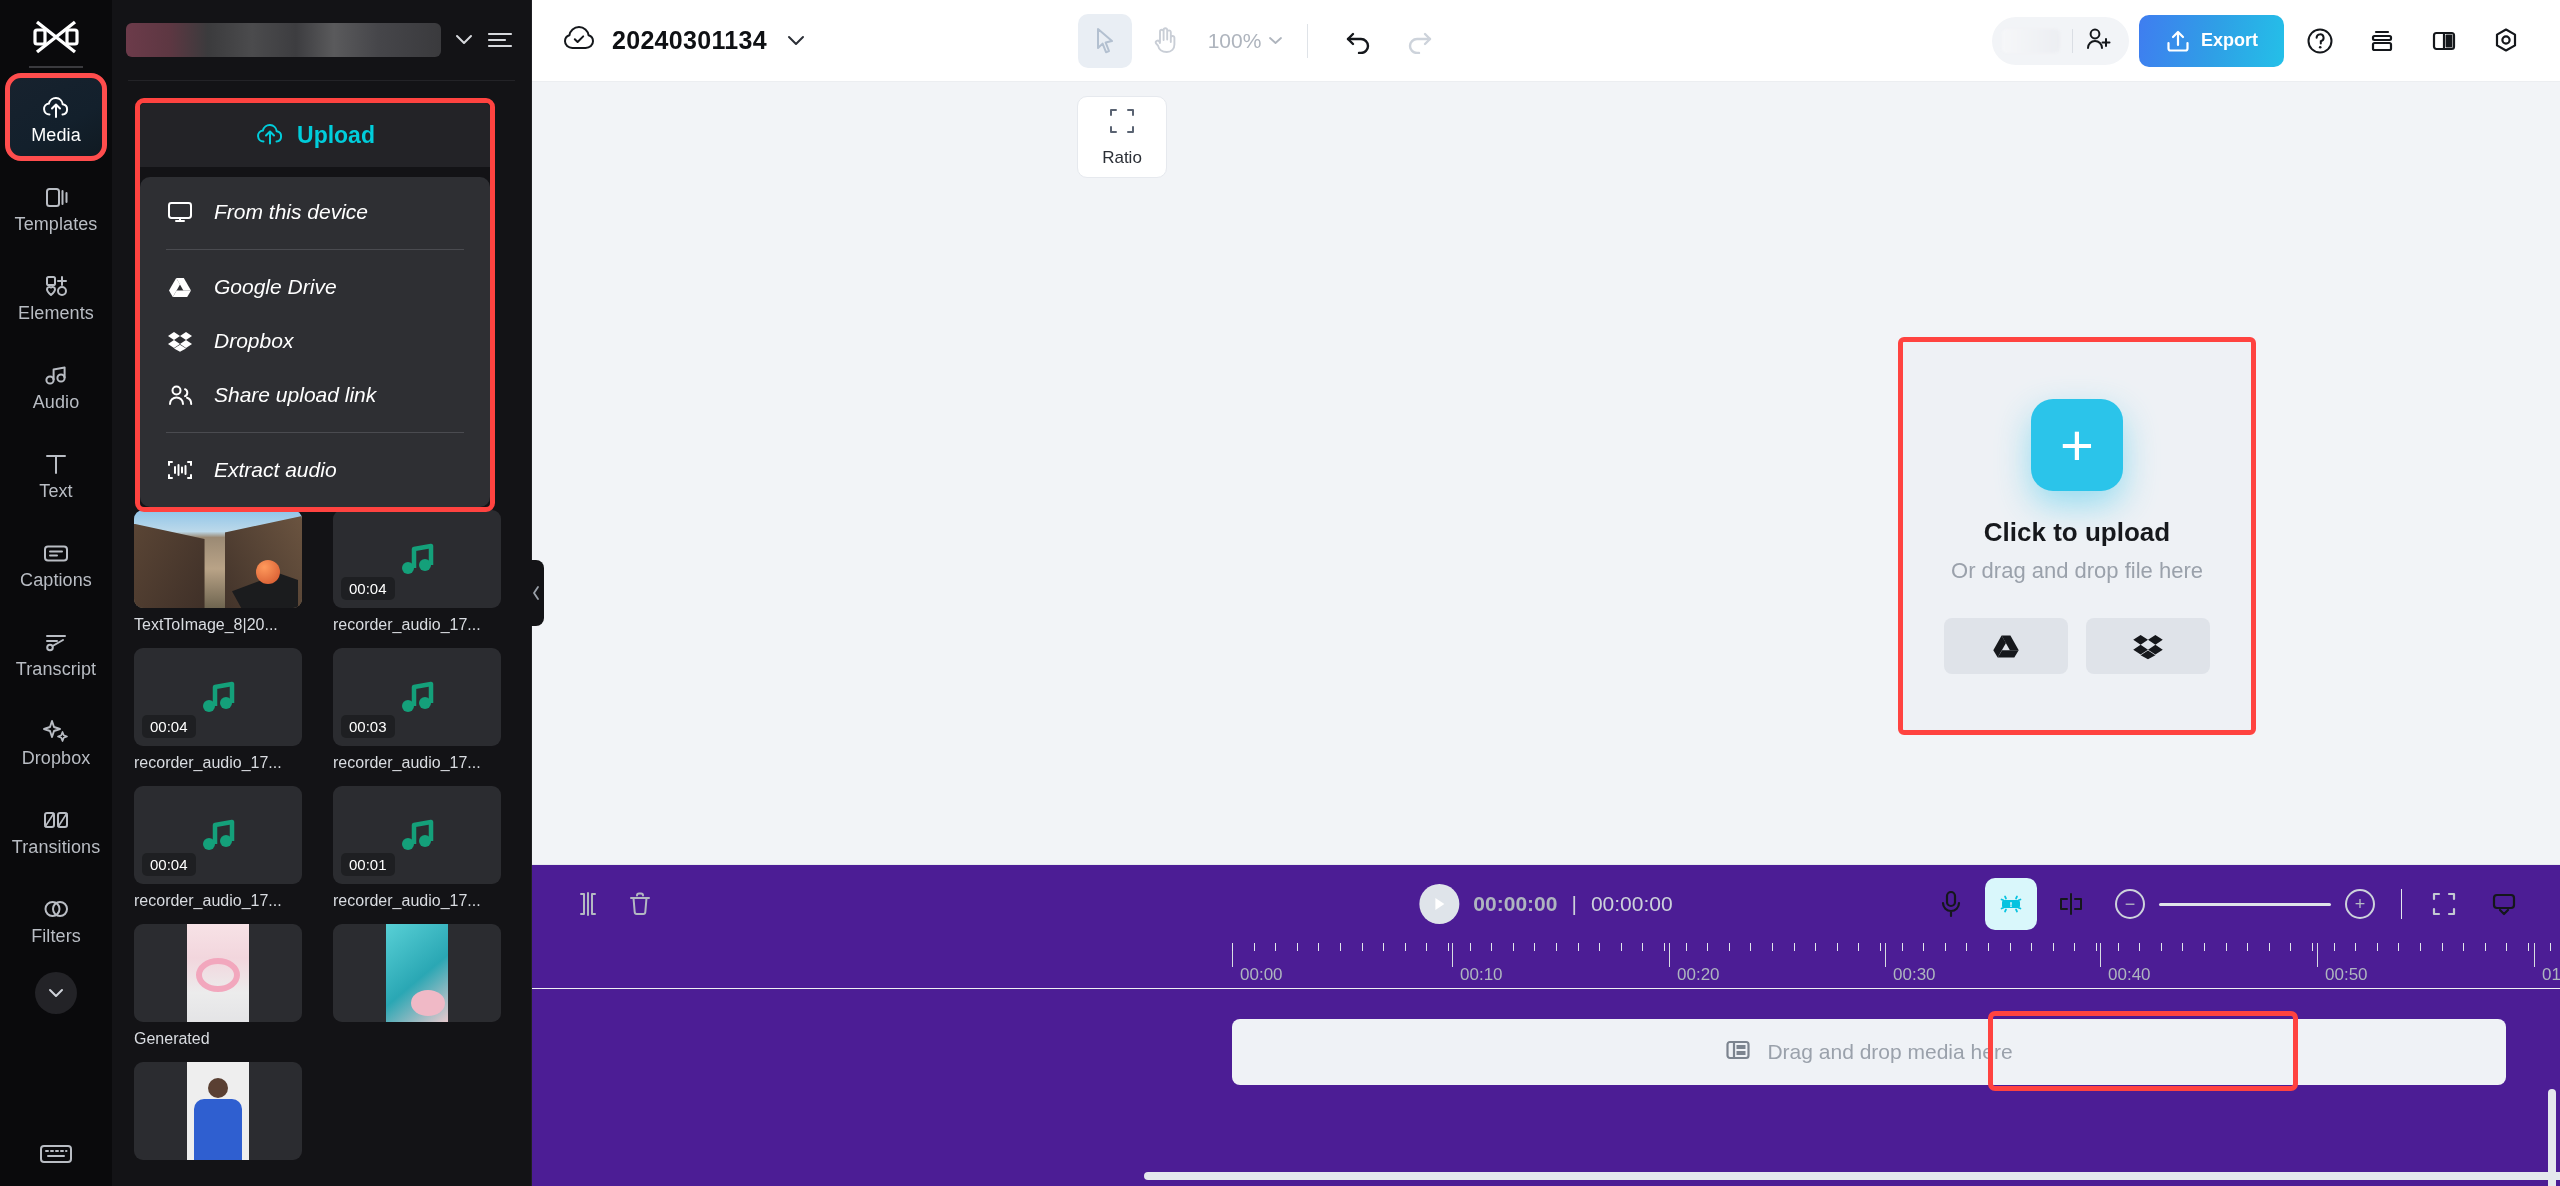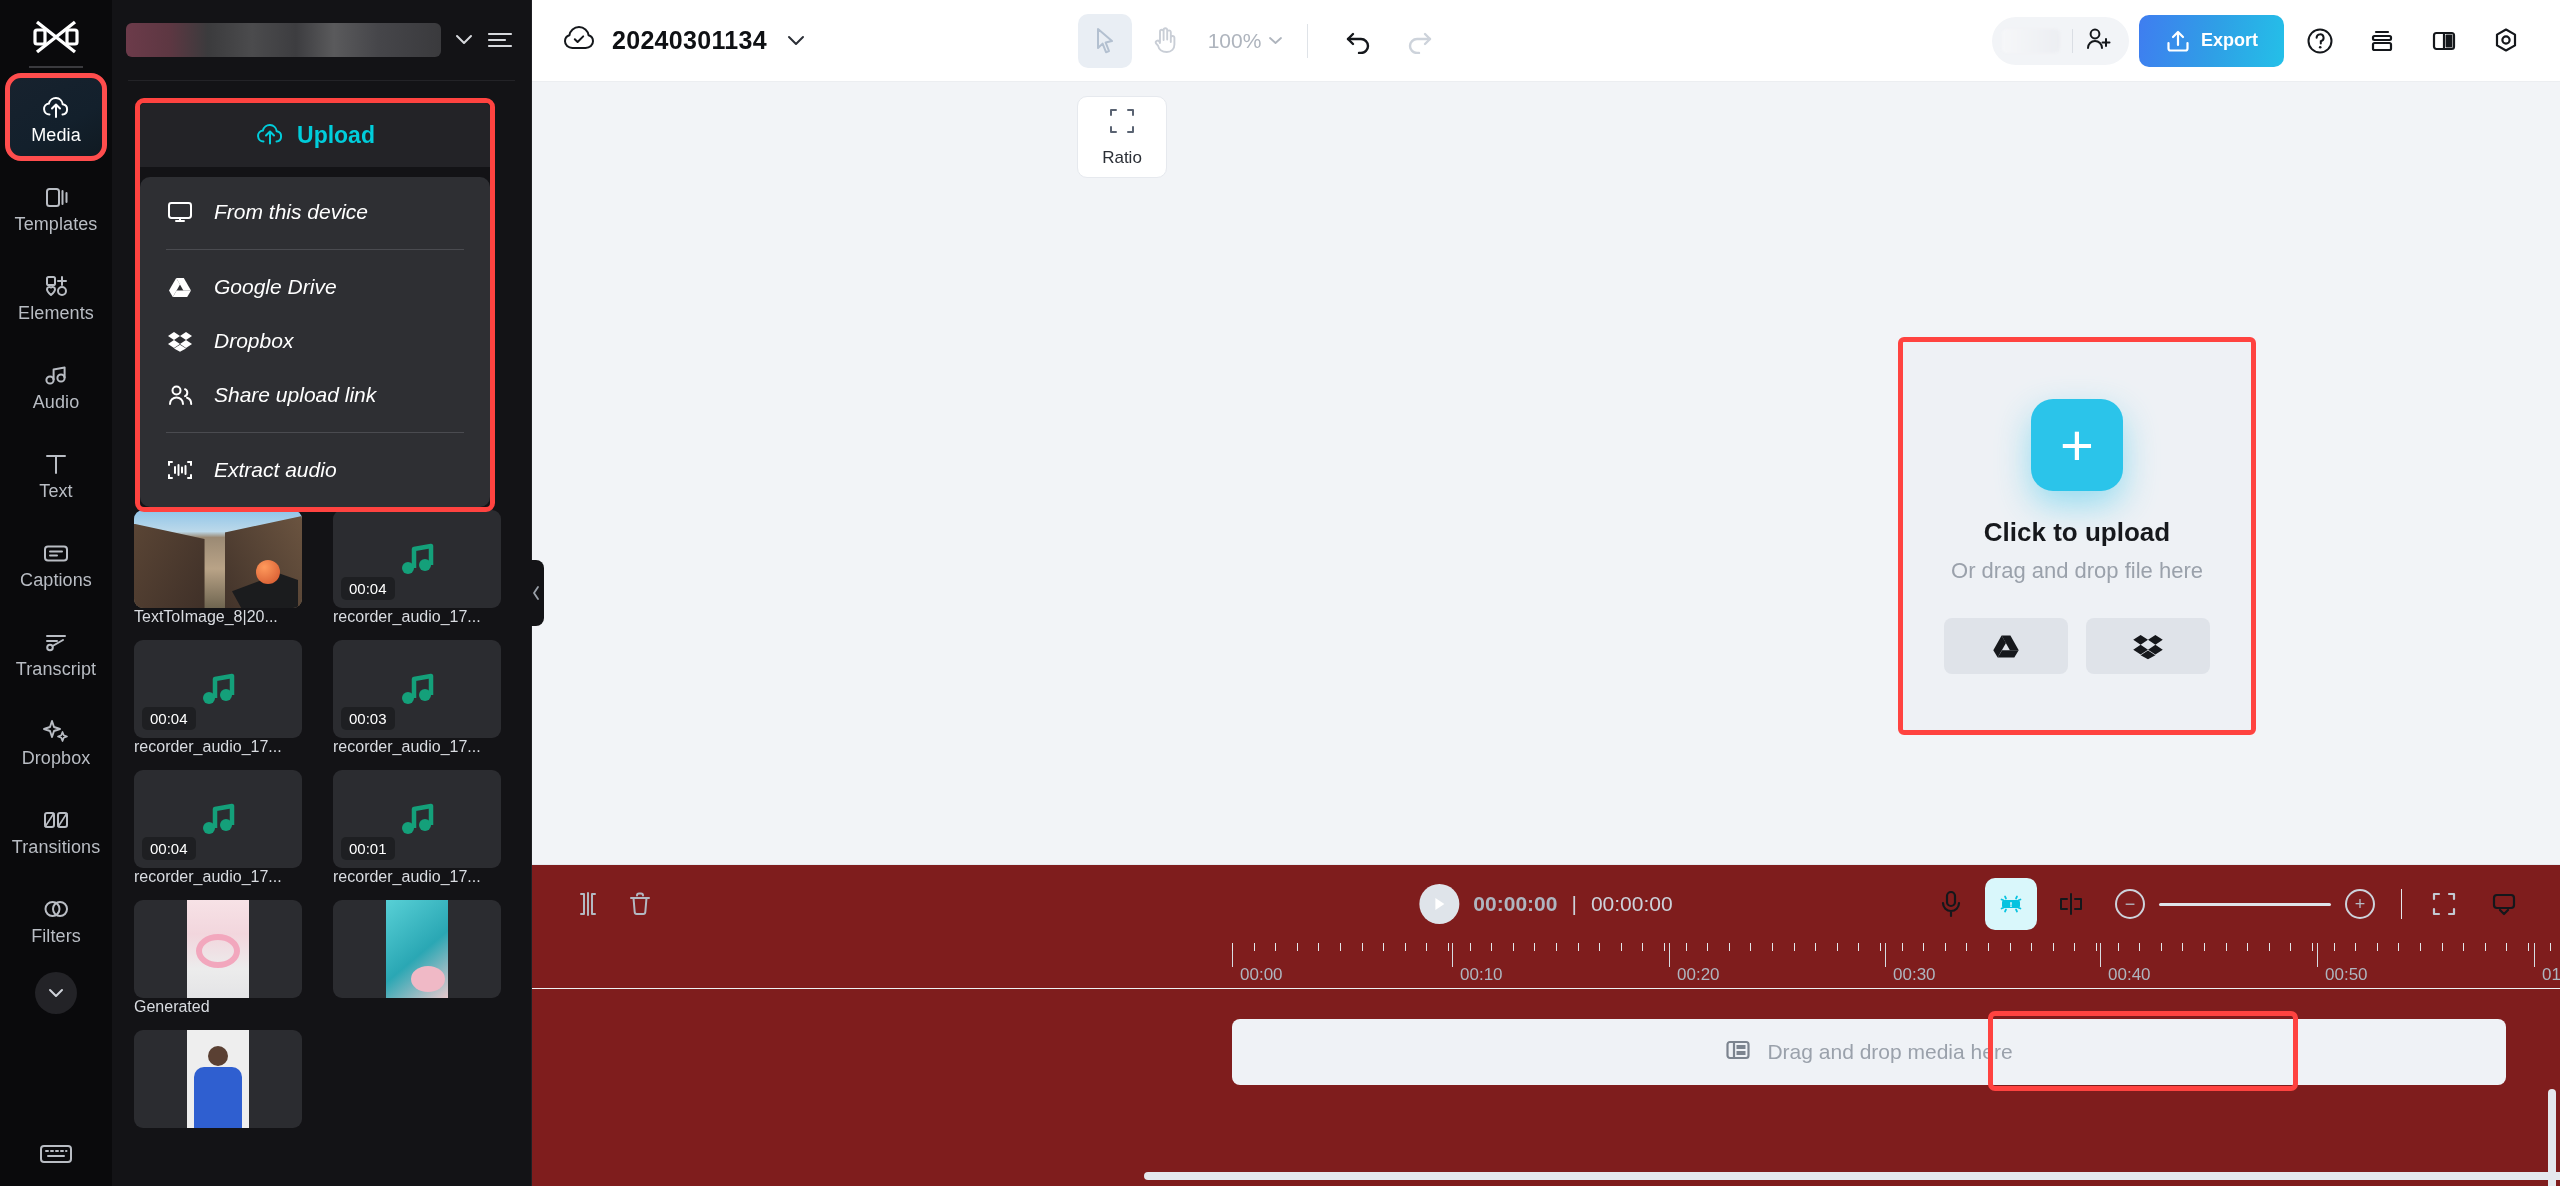--- a/index.html
+++ b/index.html
@@ -85,21 +85,21 @@
     padding: 0 22px; display:grid; grid-template-columns: 1fr 1fr;
     column-gap: 22px; row-gap: 14px; align-content: start;
     overflow: hidden;
   }
   .m-cell { width: 168px; }
   .m-thumb {
     width: 168px; height: 98px; border-radius: 9px; overflow:hidden;
     background:#2b2c30; position:relative; display:flex; align-items:center; justify-content:center;
     cursor:pointer;
   }
-  .m-name { color:#d9dce1; font-size: 16px; white-space: nowrap; overflow:hidden; text-overflow: ellipsis; }
+  .m-name { color:#d9dce1; font-size: 16px; margin-top: 8px; white-space: nowrap; overflow:hidden; text-overflow: ellipsis; }
   .m-dur {
     position:absolute; left:8px; bottom:8px; background:#1c1d20d9; color:#fff;
     font-size:15px; padding: 3px 8px; border-radius:5px;
   }
   .scene-a { width:100%; height:100%; background:
       linear-gradient(180deg,#8fc4e8 0%, #bcd9ea 22%, #9b8a74 28%, #b9a387 60%, #6f6550 100%); position:relative; }
   .scene-a:before { content:""; position:absolute; left:0; top:14%; width:42%; height:86%;
       background: linear-gradient(120deg,#5a4535,#3f3028); clip-path: polygon(0 0,100% 18%,100% 100%,0 100%); }
   .scene-a:after { content:""; position:absolute; right:0; top:6%; width:46%; height:94%;
       background: linear-gradient(240deg,#6b5440,#42332a); clip-path: polygon(0 18%,100% 0,100% 100%,0 100%); }
@@ -180,21 +180,21 @@
     display:flex; align-items:center; justify-content:center; color:#fff; font-size:58px; font-weight:300;
     box-shadow: 0 14px 34px rgba(43,196,234,.45);
     margin-bottom: 26px;
   }
   .dz-title { font-size: 26px; font-weight:700; color:#16181c; }
   .dz-sub { font-size: 22px; color:#9aa1ab; margin-top: 10px; }
   .dz-btns { display:flex; gap: 18px; margin-top: 34px; }
   .dz-btn { width:124px; height:56px; border-radius:8px; background:#dfe3e9; display:flex; align-items:center; justify-content:center; cursor:pointer; }
 
   
-  .tl { height: 322px; border-top:1px solid #e6e9ee; background:#7f1d1d; display:flex; flex-direction:column; }
+  .tl { height: 322px; border-top:1px solid #e6e9ee; background:#4c1d95; display:flex; flex-direction:column; }
   .tl-tools { height: 78px; display:flex; align-items:center; padding: 0 30px; position:relative; }
   .tl-lico { width:52px; height:52px; display:flex; align-items:center; justify-content:center; color:#b3b9c2; cursor:pointer; }
   .tl-center { position:absolute; left:50%; transform:translateX(-50%); display:flex; align-items:center; gap:14px; }
   .play-btn { width:40px; height:40px; border-radius:50%; background:#dfe4ea; display:flex; align-items:center; justify-content:center; cursor:pointer; }
   .tc { font-size:21px; font-weight:700; color:#aeb5bf; }
   .tc-dim { font-size:21px; color:#ccd2da; font-weight:400; }
   .tl-right { margin-left:auto; display:flex; align-items:center; gap: 8px; }
   .tl-rico { width:52px; height:52px; border-radius:10px; display:flex; align-items:center; justify-content:center; cursor:pointer; color:#14171b; }
   .tl-rico.on { background:#d9f7fb; }
   .zoom-row { display:flex; align-items:center; gap:14px; margin: 0 10px; }

